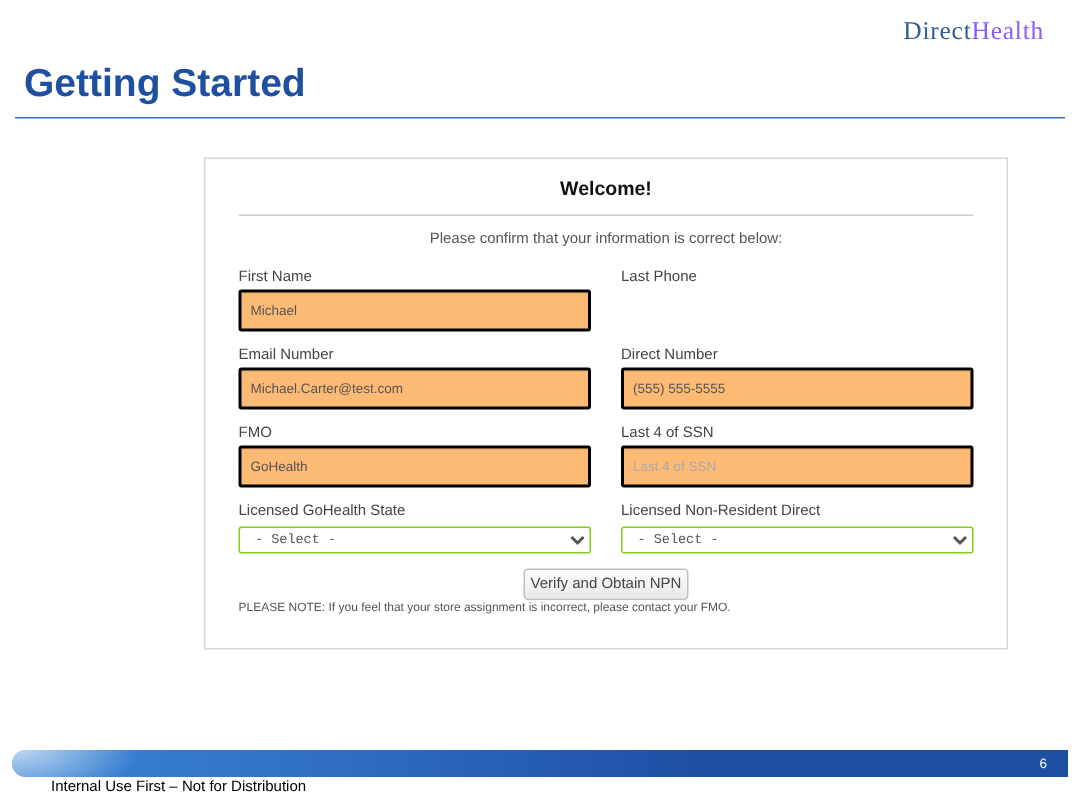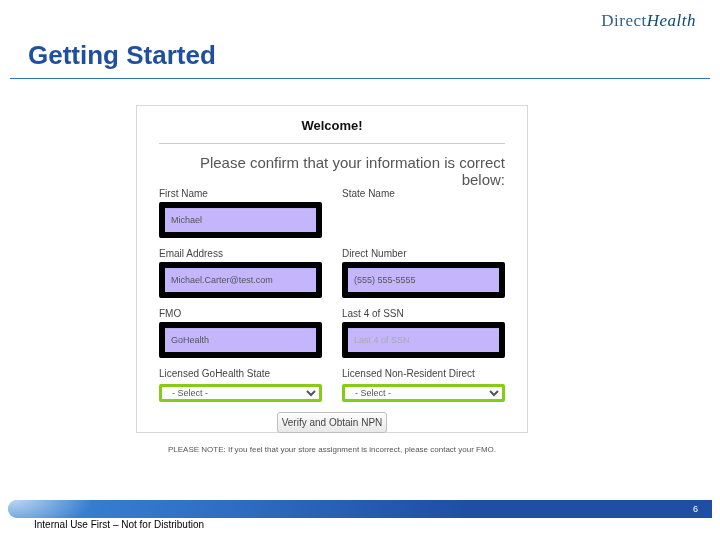--- a/index.html
+++ b/index.html
@@ -1,35 +1,35 @@
 <!DOCTYPE html>
 <html><head>
 <meta charset="utf-8">
 <style>
   * { box-sizing: border-box; margin: 0; padding: 0; }
   html, body { width: 720px; height: 540px; font-family: Arial, Helvetica, sans-serif; background: #fff; overflow: hidden; }
   .slide { position: relative; width: 720px; height: 540px; }
   .logo { position: absolute; top: 12px; right: 24px; font-family: Georgia, 'Times New Roman', serif; font-size: 17px; letter-spacing: 0.5px; line-height: 1; }
   .logo .d1 { color: #2f5f8f; margin-left: 12px; }
-  .logo .d2 { color: #0c4a6e; font-style: italic; }
-  .title { position: absolute; top: 40px; left: 28px; font-size: 26px; font-weight: 700; color: #1f4f9f; }
+  .logo .d2 { color: #8b5cf6; }
+  .title { position: absolute; top: 40px; left: 16px; font-size: 26px; font-weight: 700; color: #1f4f9f; }
   .title-rule { position: absolute; top: 78px; left: 10px; right: 10px; height: 1px; background: #2f6fbf; }
-  .panel { position: absolute; top: 105px; left: 136px; width: 392px; height: 328px; border: 1px solid #d8d8d8; background: #fff; padding: 12px 22px 10px; }
+  .panel { position: absolute; top: 105px; left: 136px; width: 536px; height: 328px; border: 1px solid #d8d8d8; background: #fff; padding: 12px 22px 10px; }
   .welcome { text-align: center; font-weight: 700; font-size: 13px; color: #111; padding-bottom: 6px; }
   .hr { height: 1px; background: #ccc; margin: 4px 0 10px; }
-  .confirm { text-align: right; font-size: 15px; color: #555; margin-bottom: 0; }
+  .confirm { text-align: center; font-size: 10px; color: #555; margin-bottom: 14px; }
   .row { display: flex; gap: 20px; margin-bottom: 10px; }
   .col { flex: 1; }
   .lbl { font-size: 10px; color: #444; margin-bottom: 3px; }
-  .inp { width: 100%; height: 18px; border: 6px solid #000000; border-radius: 2px; font-size: 9px; color: #555; padding: 12px 6px; background: #c4b5fd; box-shadow: inset 0 1px 1px rgba(0,0,0,0.05); font-family: inherit; }
+  .inp { width: 100%; height: 18px; border: 2px solid #000000; border-radius: 2px; font-size: 9px; color: #555; padding: 12px 6px; background: #fdba74; box-shadow: inset 0 1px 1px rgba(0,0,0,0.05); font-family: inherit; }
   .inp::placeholder { color: #aaa; }
-  .sel { width: 100%; height: 18px; border: 3px solid #84cc16; border-radius: 2px; font-size: 9px; color: #555; padding: 0 2px 0 6px; background: #fff; font-family: Liberation Sans, sans-serif; }
+  .sel { width: 100%; height: 18px; border: 1px solid #84cc16; border-radius: 2px; font-size: 9px; color: #555; padding: 0 2px 0 6px; background: #fff; font-family: Liberation Mono, monospace; }
   .btnwrap { text-align: center; margin-top: 8px; }
   .btn { display: inline-block; font-size: 10px; color: #444; padding: 4px 4px; border: 1px solid #bfbfbf; border-radius: 3px; background: linear-gradient(#fdfdfd,#e8e8e8); cursor: pointer; font-family: inherit; }
-  .note { text-align: center; font-size: 8px; color: #555; margin-top: 12px; }
+  .note { text-align: left; font-size: 8px; color: #555; }
   .footer-bar { position: absolute; left: 8px; right: 8px; bottom: 22px; height: 18px; background: linear-gradient(90deg, #3a86d6 0%, #2f6fc3 30%, #1e4fa3 65%, #1e4fa3 100%); border-top-left-radius: 9px; border-bottom-left-radius: 9px; overflow: hidden; }
   .footer-bar::before { content:""; position:absolute; left:-40px; top:-20px; width:140px; height:60px; background: radial-gradient(ellipse at 30% 30%, rgba(255,255,255,0.7), rgba(255,255,255,0) 60%); }
   .internal { position: absolute; left: 34px; bottom: 10px; font-size: 10px; color: #000; }
   .pageno { position: absolute; right: 22px; bottom: 26px; font-size: 9px; color: #fff; }
 </style>
 </head>
 <body>
 <div class="slide">
 
   <div class="logo">
@@ -43,27 +43,27 @@
     <div class="welcome">Welcome!</div>
     <div class="hr"></div>
     <div class="confirm">Please confirm that your information is correct below:</div>
 
     <div class="row">
       <div class="col">
         <div class="lbl">First Name</div>
         <input class="inp" value="Michael" style="">
       </div>
       <div class="col">
-        <div class="lbl">State Name</div>
+        <div class="lbl">Last Phone</div>
       </div>
     </div>
 
     <div class="row">
       <div class="col">
-        <div class="lbl">Email Address</div>
+        <div class="lbl">Email Number</div>
         <input class="inp" value="Michael.Carter@test.com" style="">
       </div>
       <div class="col">
         <div class="lbl">Direct Number</div>
         <input class="inp" value="(555) 555-5555" style="">
       </div>
     </div>
 
     <div class="row">
       <div class="col">

